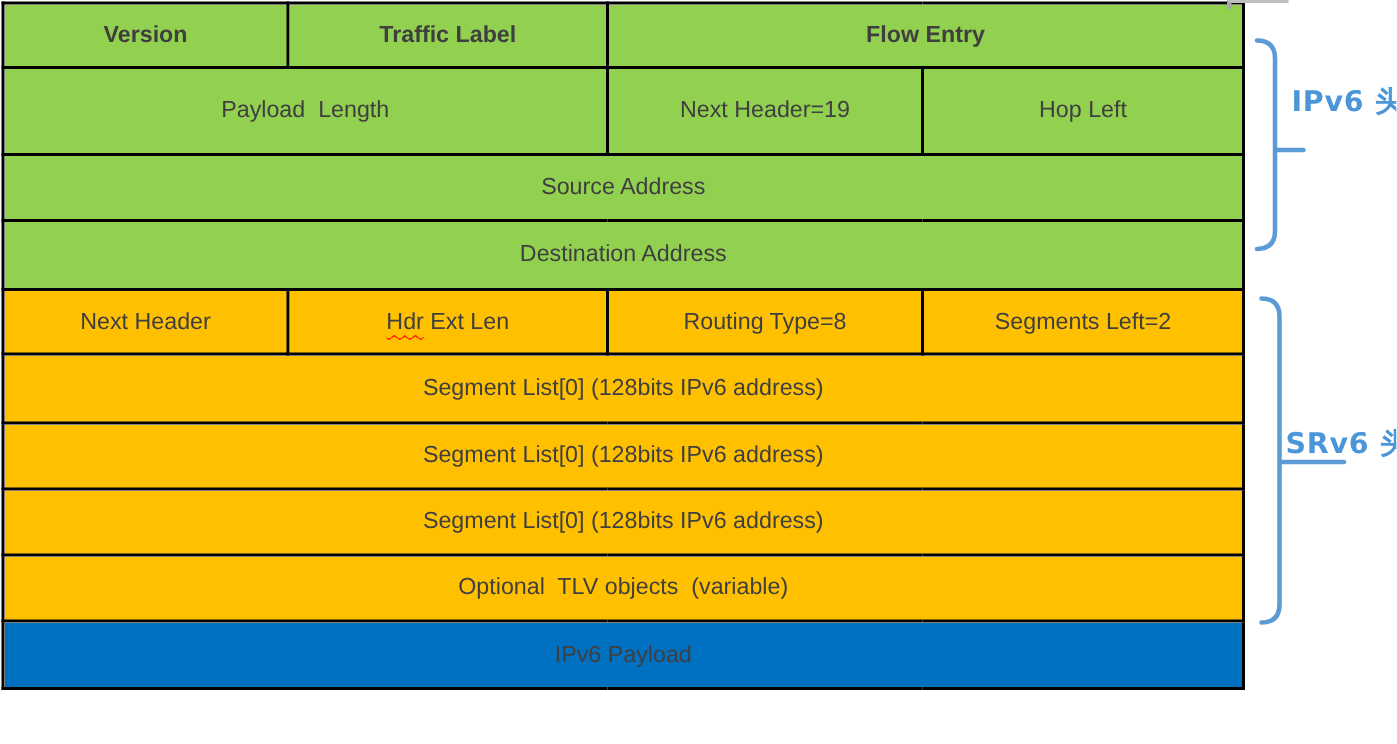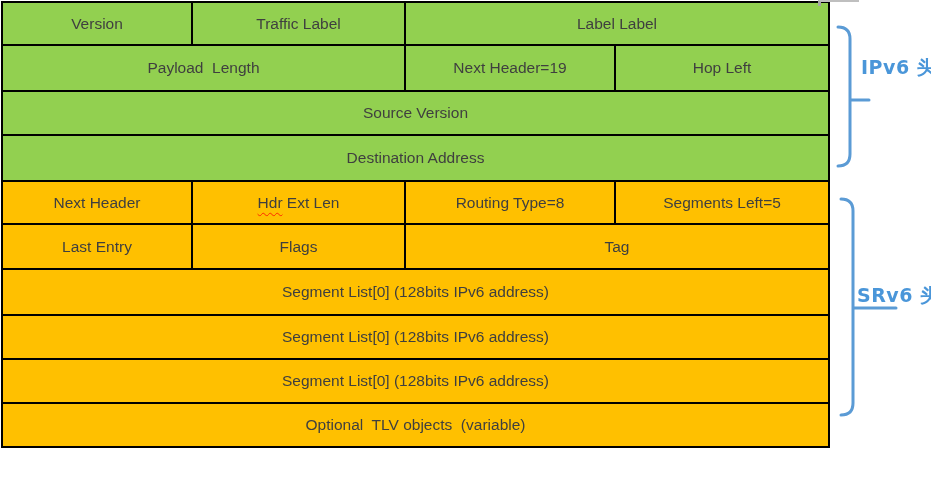--- a/index.html
+++ b/index.html
@@ -25,21 +25,21 @@
   table.hdr td{
     border:2px solid var(--border);
     text-align:center;vertical-align:middle;
     font-size:15.5px;color:var(--cell-text);
     white-space:pre-wrap;
     padding:0;overflow:hidden;
   }
   td.g{background:var(--ipv6-header-fill);}
   td.o{background:var(--srv6-header-fill);}
   td.b{background:var(--payload-fill);}
-  tr.r1{height:43px;} tr.r2{height:46px;} tr.r3{height:44px;} tr.r4{height:46px;}
+  tr.r1{height:43px;font-weight:bold;} tr.r2{height:58px;} tr.r3{height:44px;} tr.r4{height:46px;}
   tr.r5{height:43px;} tr.r6{height:45px;} tr.r7{height:46px;} tr.r8{height:44px;}
   tr.r9{height:44px;} tr.r10{height:44px;margin-left:44px;} tr.r11{height:45px;}
   .squiggle{
     text-decoration-line:underline;
     text-decoration-style:wavy;
     text-decoration-color:var(--misspelling-underline);
     text-decoration-thickness:1px;
     text-underline-offset:4px;
   }
   svg.braces{position:absolute;left:0;top:0;pointer-events:none;}
@@ -67,55 +67,53 @@
     <colgroup>
       <col style="width:190px">
         <col style="width:213px">
         <col style="width:210px">
         <col style="width:214px">
     </colgroup>
     <tbody>
         <tr class="r1">
       <td class="g">Version</td>
       <td class="g">Traffic Label</td>
-      <td class="g" colspan="2">Label Label</td>
+      <td class="g" colspan="2">Flow Entry</td>
     </tr>
     <tr class="r2">
       <td class="g" colspan="2">Payload  Length</td>
       <td class="g">Next Header=19</td>
       <td class="g">Hop Left</td>
     </tr>
     <tr class="r3">
-      <td class="g" colspan="4">Source Version</td>
+      <td class="g" colspan="4">Source Address</td>
     </tr>
     <tr class="r4">
       <td class="g" colspan="4">Destination Address</td>
     </tr>
     <tr class="r5">
       <td class="o">Next Header</td>
       <td class="o"><span class="squiggle">Hdr</span><span> Ext Len</span></td>
       <td class="o">Routing Type=8</td>
-      <td class="o">Segments Left=5</td>
-    </tr>
-    <tr class="r6">
-      <td class="o">Last Entry</td>
-      <td class="o">Flags</td>
-      <td class="o" colspan="2">Tag</td>
+      <td class="o">Segments Left=2</td>
     </tr>
     <tr class="r7">
       <td class="o" colspan="4">Segment List[0] (128bits IPv6 address)</td>
     </tr>
     <tr class="r8">
       <td class="o" colspan="4">Segment List[0] (128bits IPv6 address)</td>
     </tr>
     <tr class="r9">
       <td class="o" colspan="4">Segment List[0] (128bits IPv6 address)</td>
     </tr>
     <tr class="r10">
       <td class="o" colspan="4">Optional  TLV objects  (variable)</td>
+    </tr>
+    <tr class="r11">
+      <td class="b" colspan="4">IPv6 Payload</td>
     </tr>
   </tbody>
     </table>
 
   <svg class="braces" width="931" height="496" viewBox="0 0 931 496">
     <path d="M838,27 Q850,27 850,39 L850,154 Q850,166 838,166 M850,100 L869,100"></path>
     <path d="M841,199 Q853,199 853,211 L853,403 Q853,415 841,415 M853,308 L896,308"></path>
   </svg>
 
   <div class="bracket-label" id="ipv6-label">IPv6 头</div>

